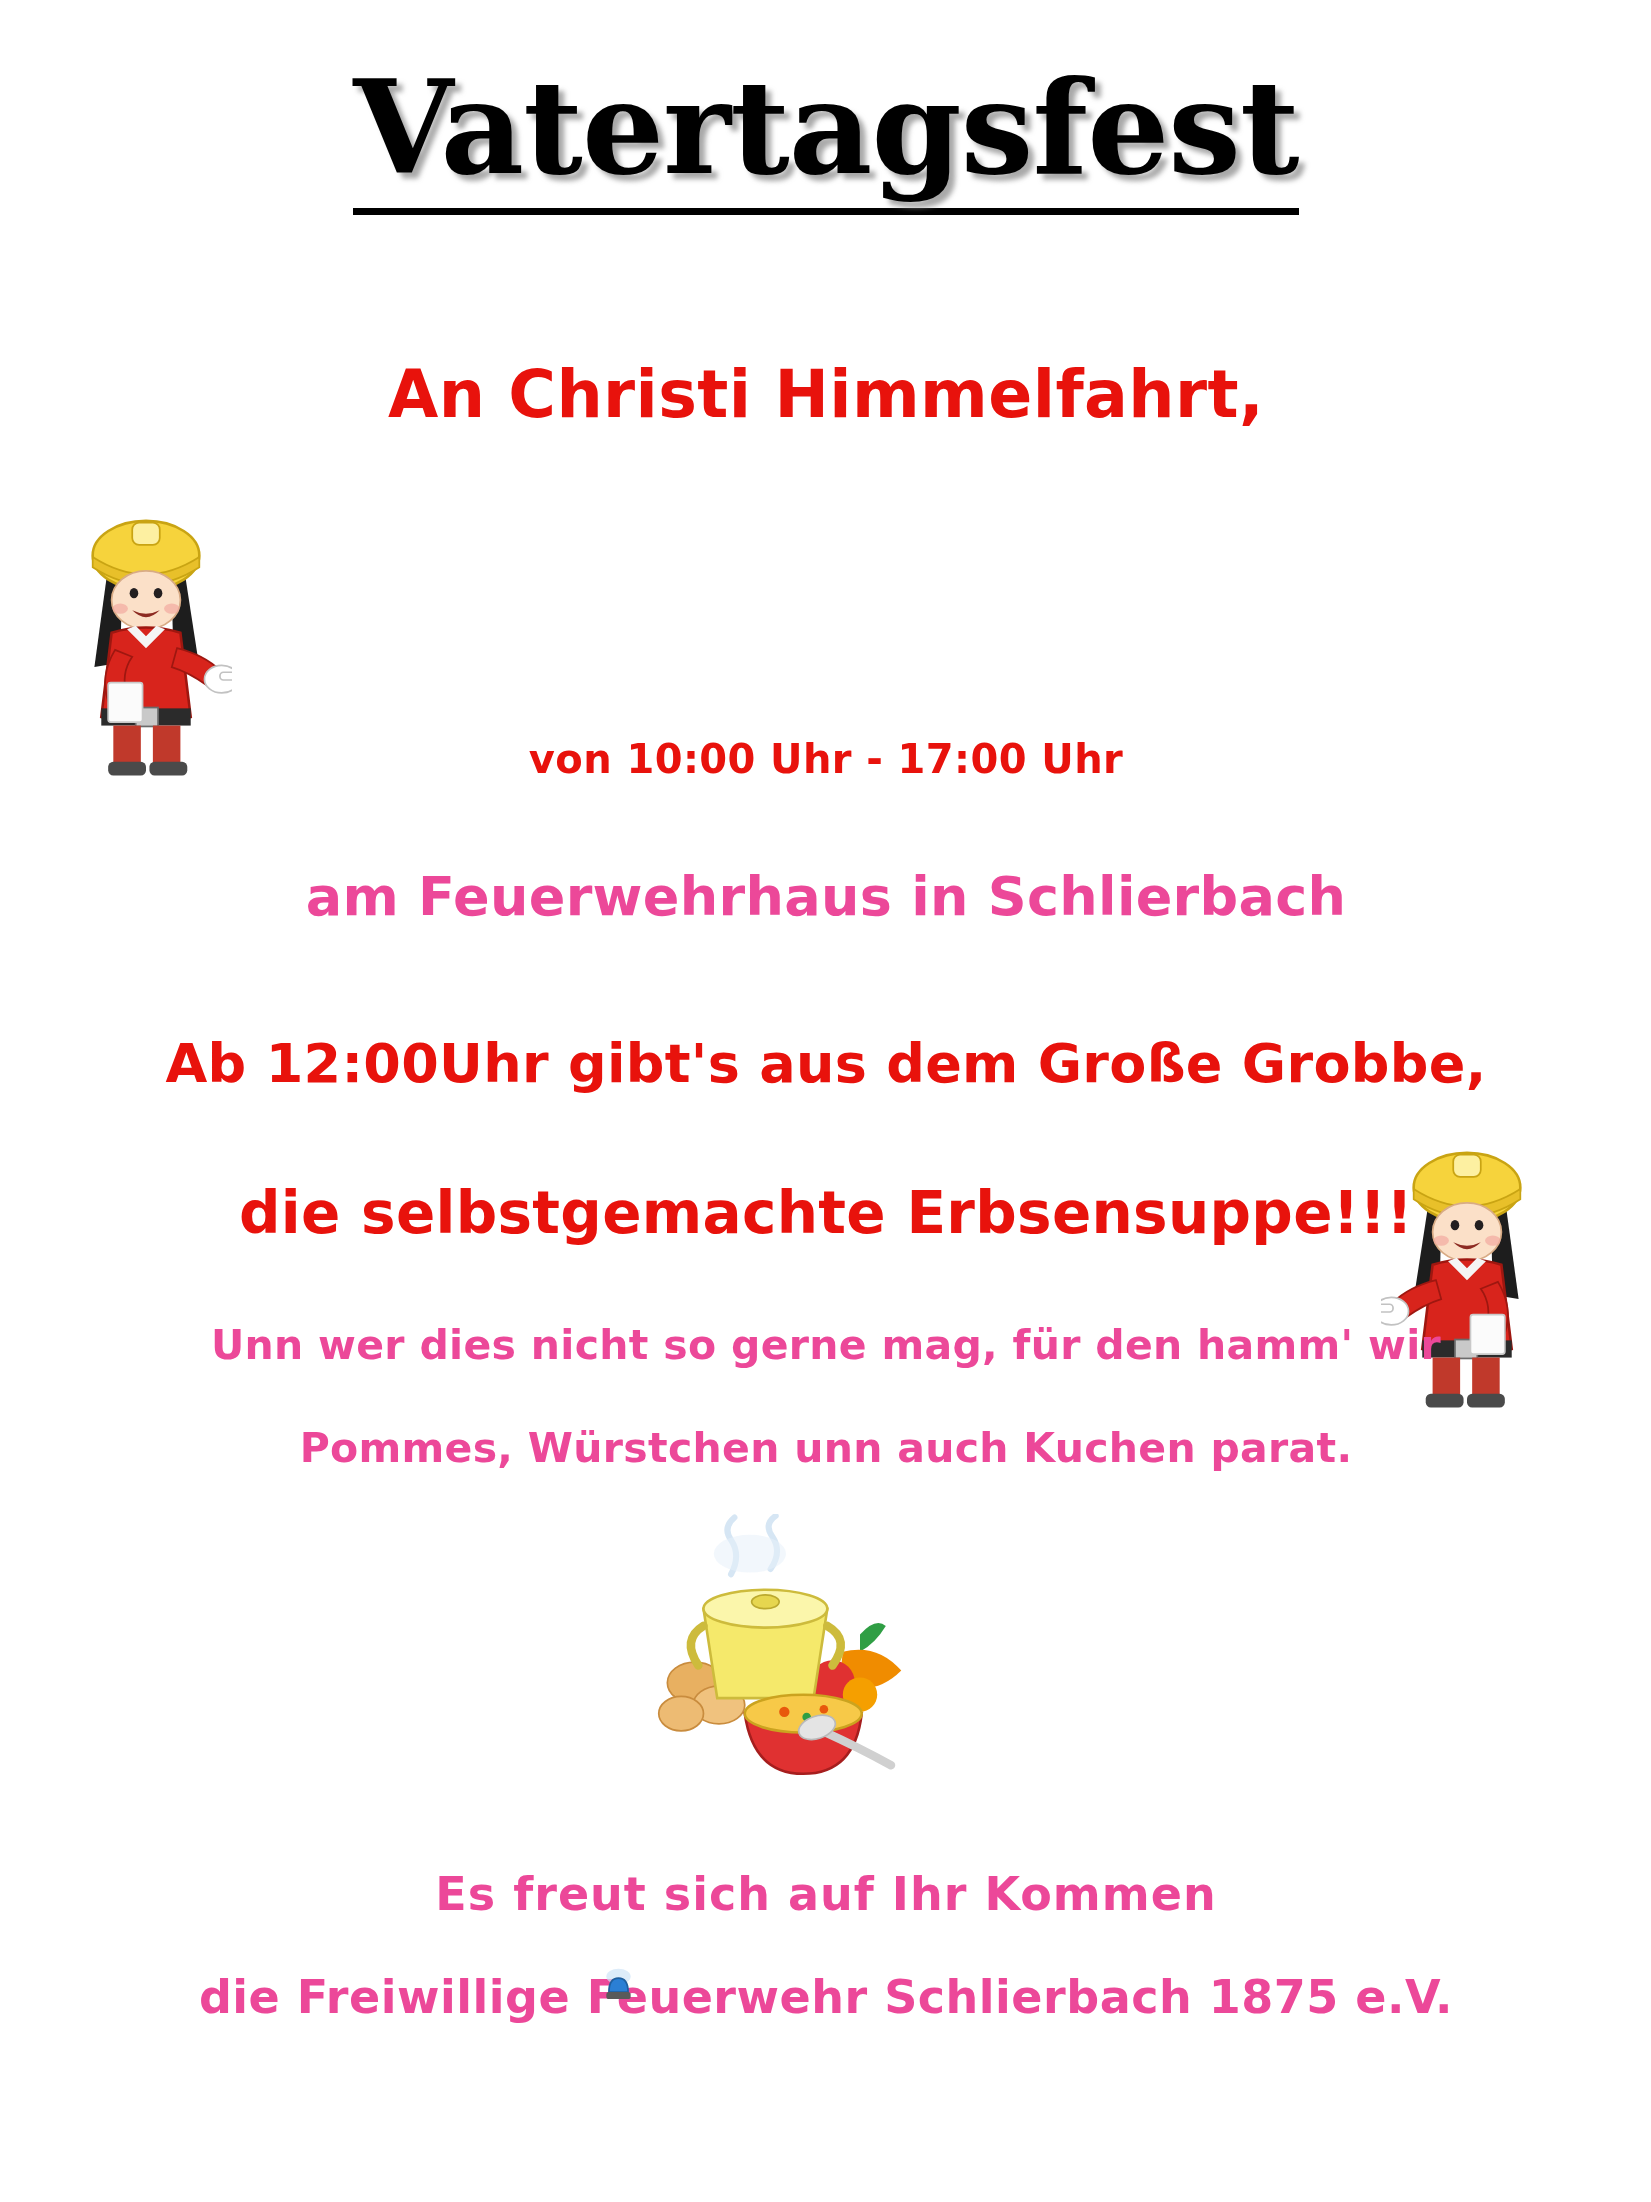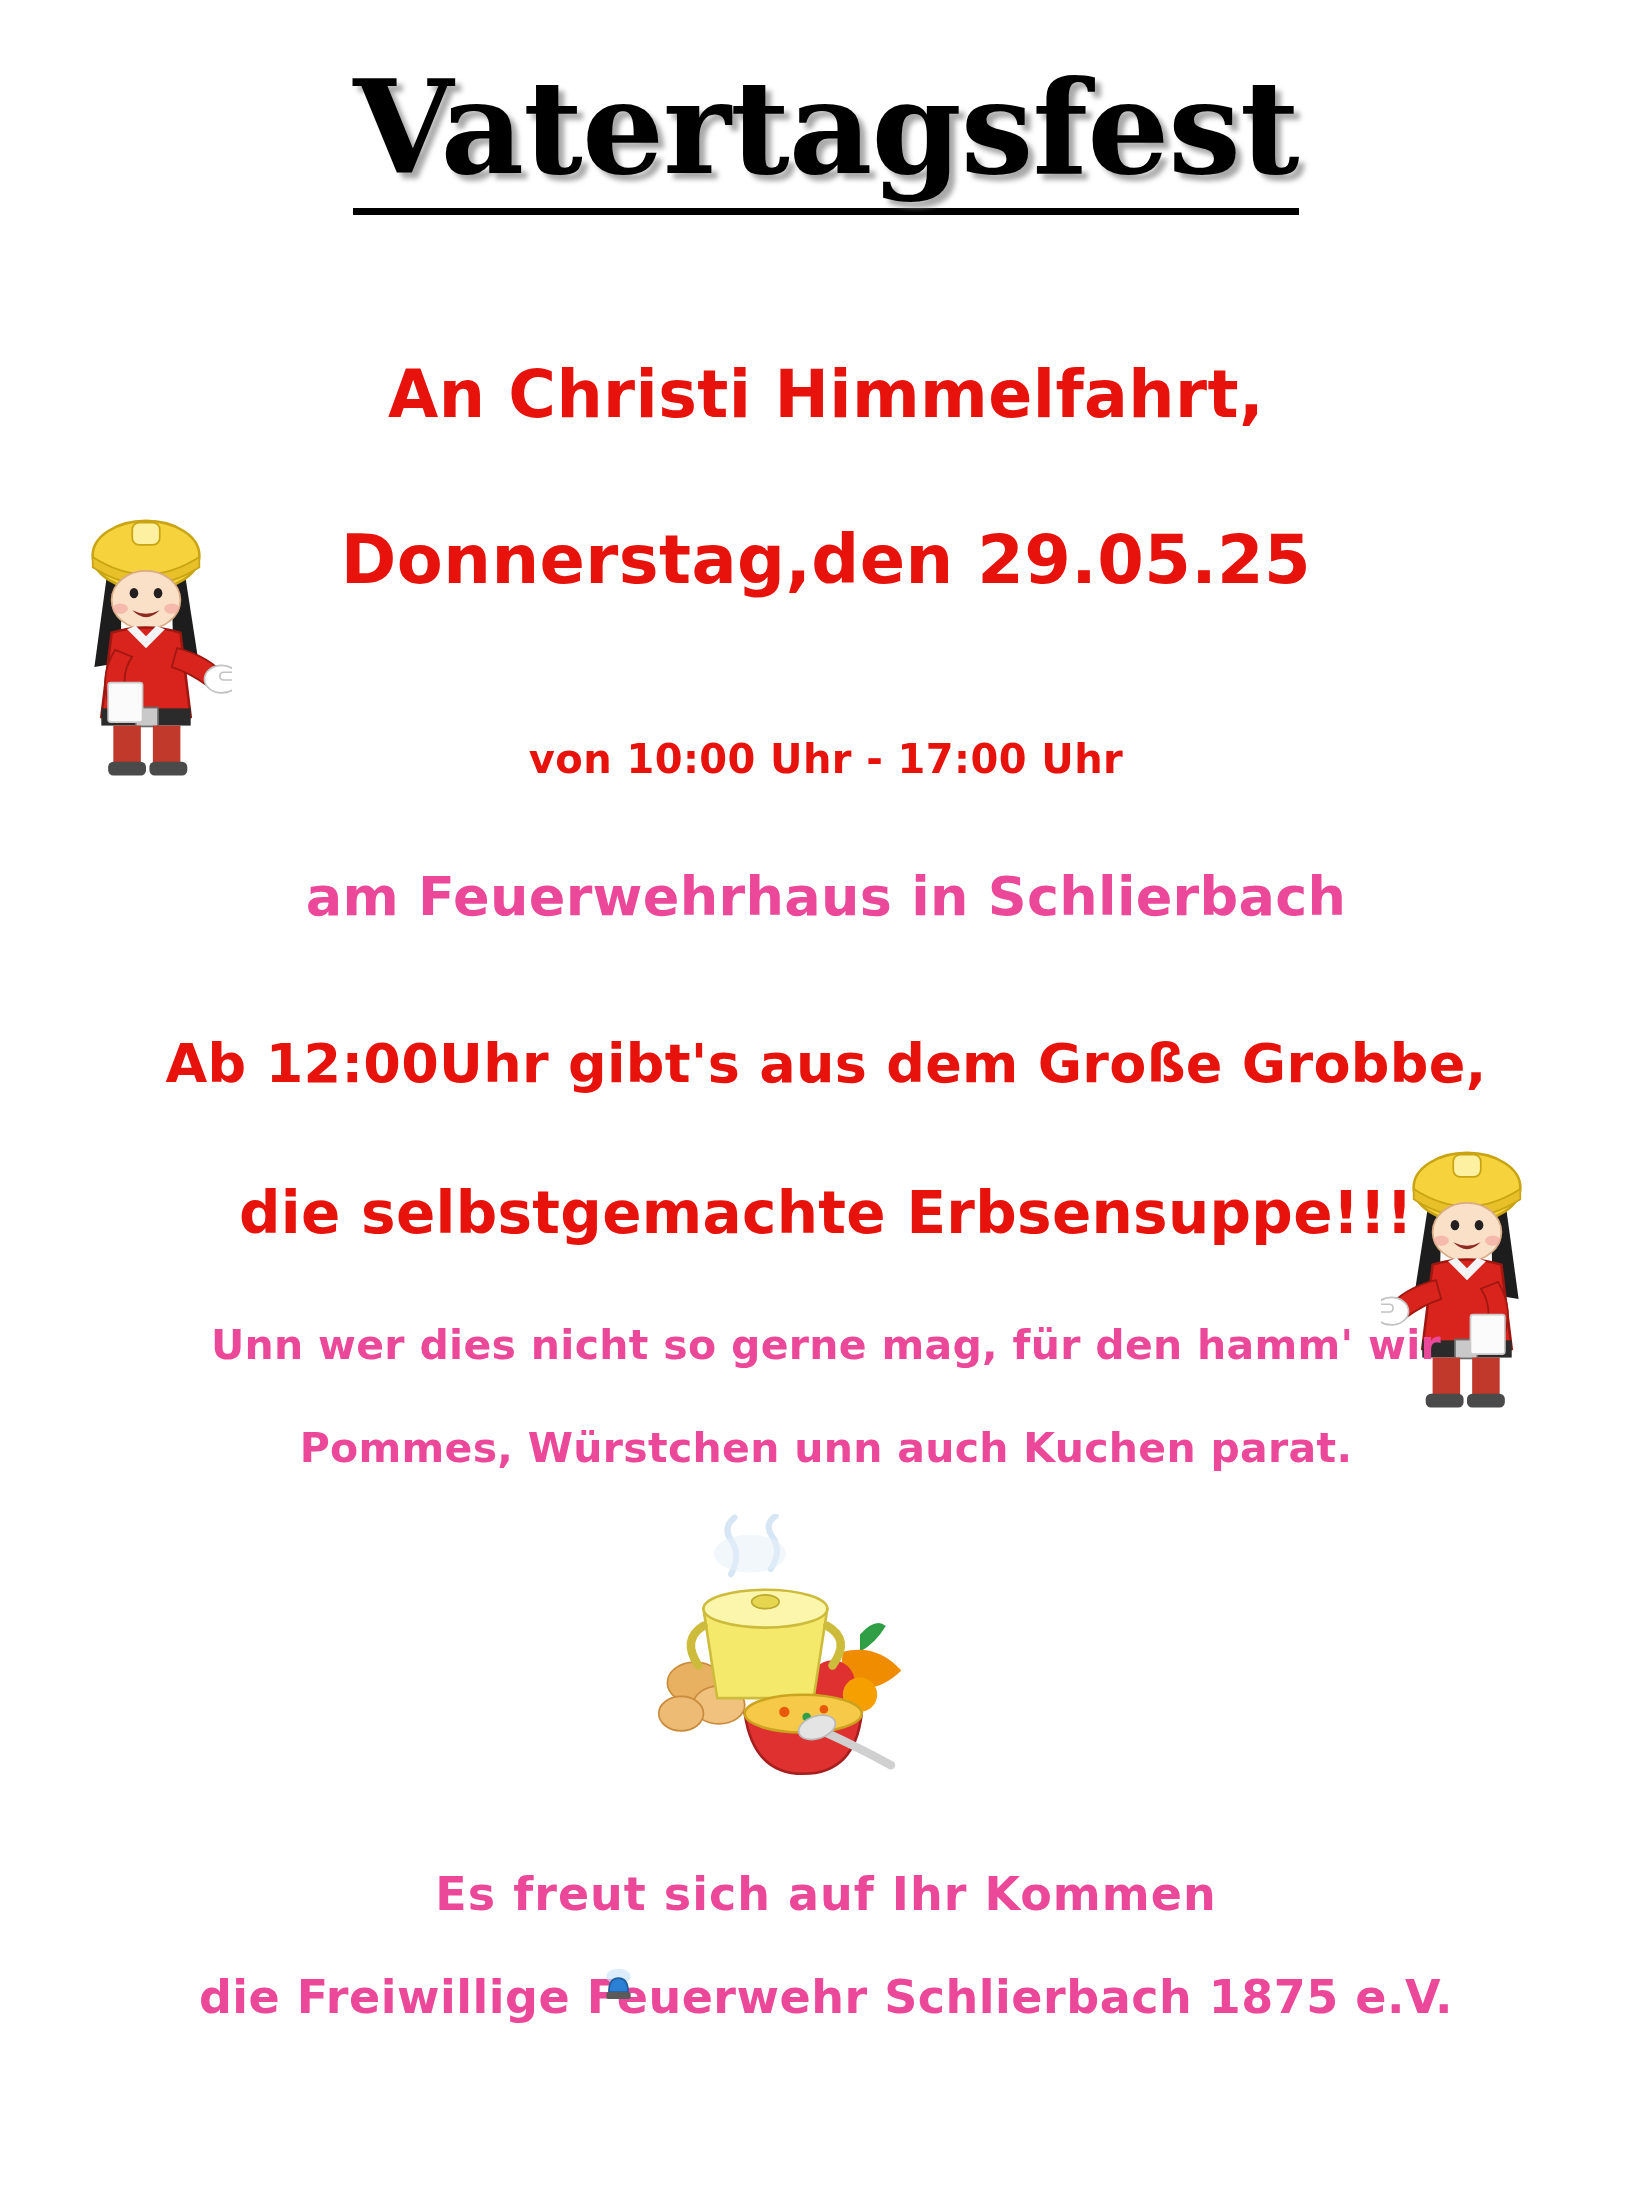--- a/index.html
+++ b/index.html
@@ -199,21 +199,20 @@
       <rect x="104" y="310" width="44" height="16" rx="6" fill="#4a4a4a"></rect>
       <path d="M136 178 Q168 186 186 204 L172 222 Q150 206 130 200 Z" fill="#d8241c" stroke="#9e1710" stroke-width="2"></path>
       <ellipse cx="188" cy="214" rx="20" ry="16" fill="#ffffff" stroke="#c2c2c2" stroke-width="2"></ellipse>
       <rect x="186" y="206" width="26" height="9" rx="4" fill="#ffffff" stroke="#c2c2c2" stroke-width="2"></rect>
       <path d="M64 180 Q46 210 56 240 L78 234 Q70 208 84 188 Z" fill="#d8241c" stroke="#9e1710" stroke-width="2"></path>
       <rect x="56" y="218" width="40" height="46" rx="3" fill="#fbfbfb" stroke="#c9c9c9" stroke-width="2"></rect>
     </svg>
   </div>
 
   <div class="line l-christi red">An Christi Himmelfahrt,</div>
-  <div class="line l-donnerstag red">Donnerstag,den 29.05.25</div>
   <div class="line l-uhrzeit red">von 10:00 Uhr - 17:00 Uhr</div>
   <div class="line l-ort black">am Feuerwehrhaus in Schlierbach</div>
   <div class="line l-erbsen1 red">Ab 12:00Uhr gibt's aus dem Große Grobbe,</div>
   <div class="line l-erbsen2 red">die selbstgemachte Erbsensuppe!!!</div>
   <div class="line l-unn1 black">Unn wer dies nicht so gerne mag, für den hamm' wir</div>
   <div class="line l-unn2 black">Pommes, Würstchen unn auch Kuchen parat.</div>
 
   <div class="soup">
     <svg viewBox="0 0 400 330" width="344" height="284" aria-hidden="true">
 

